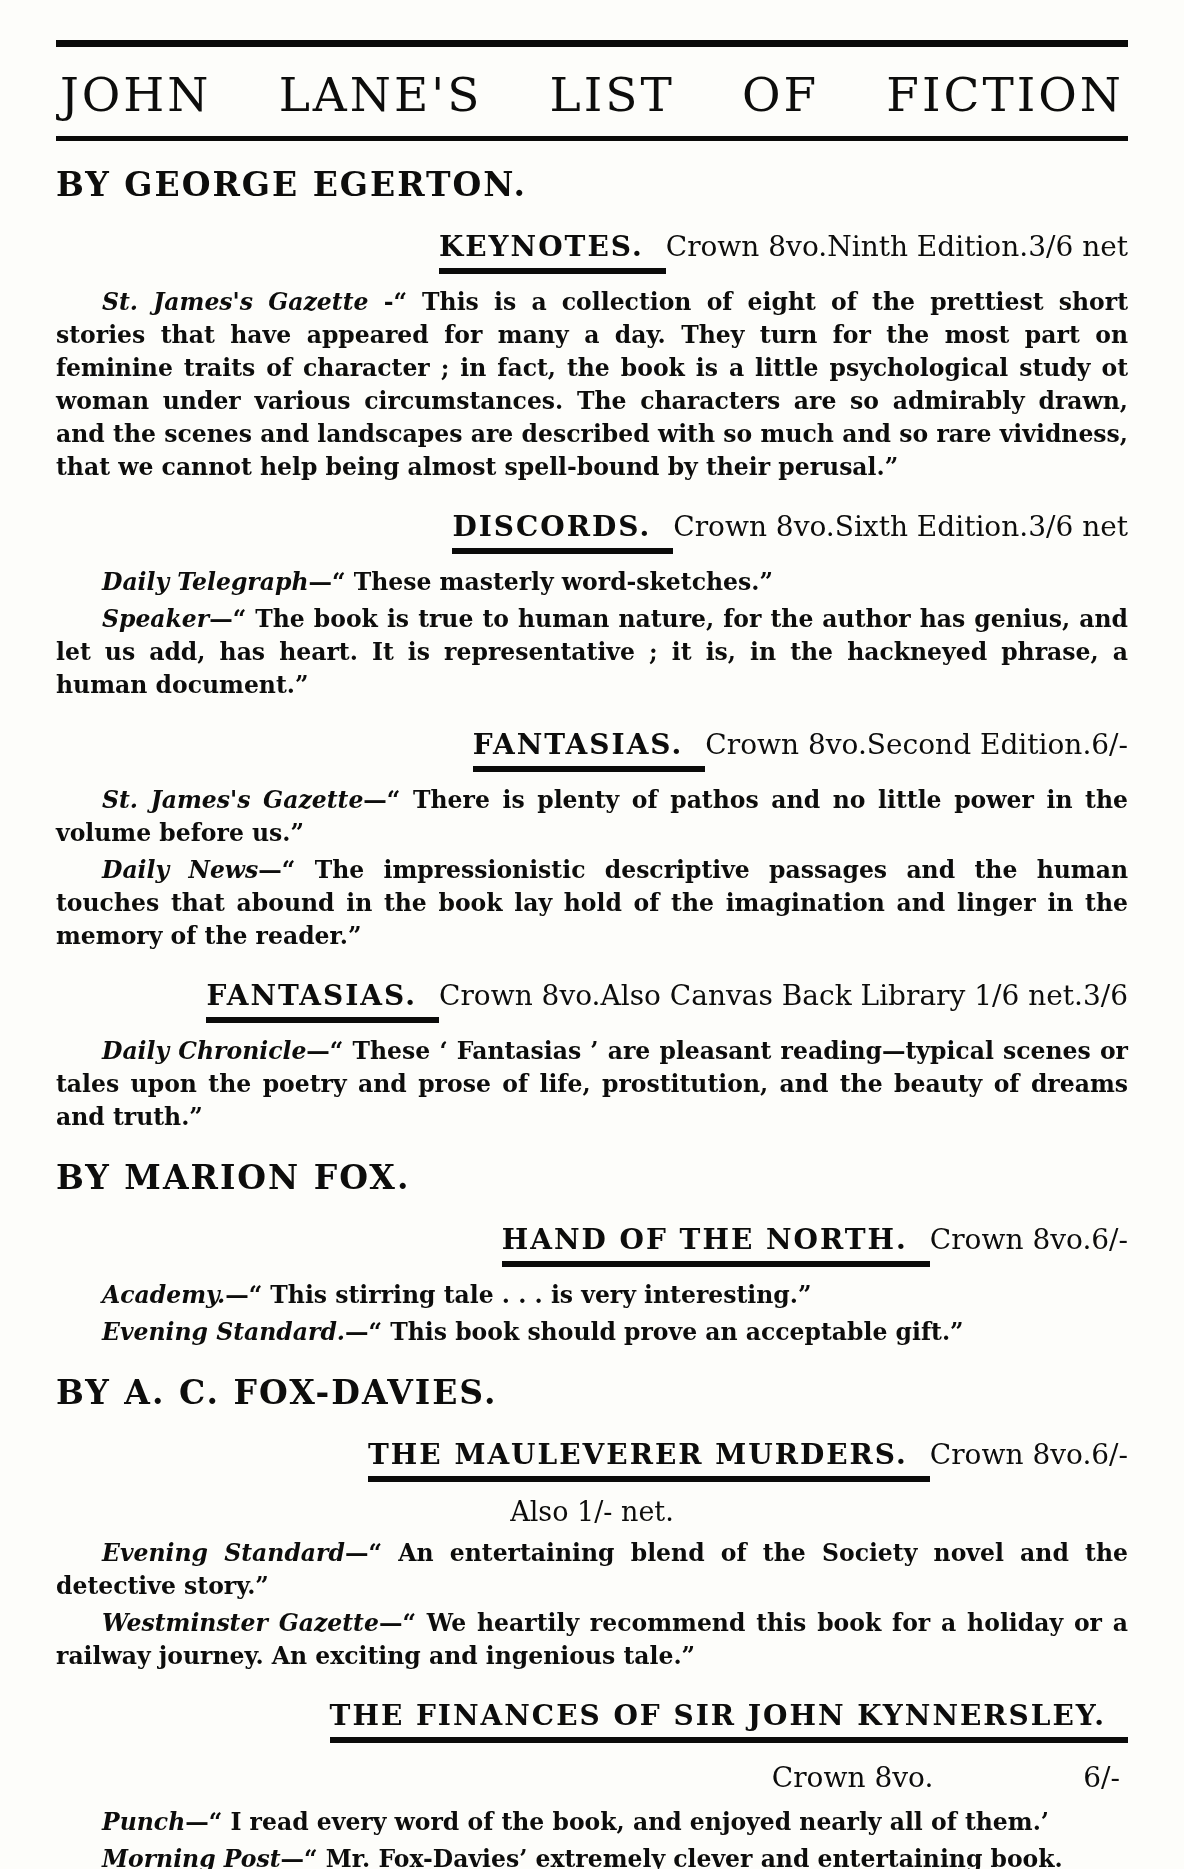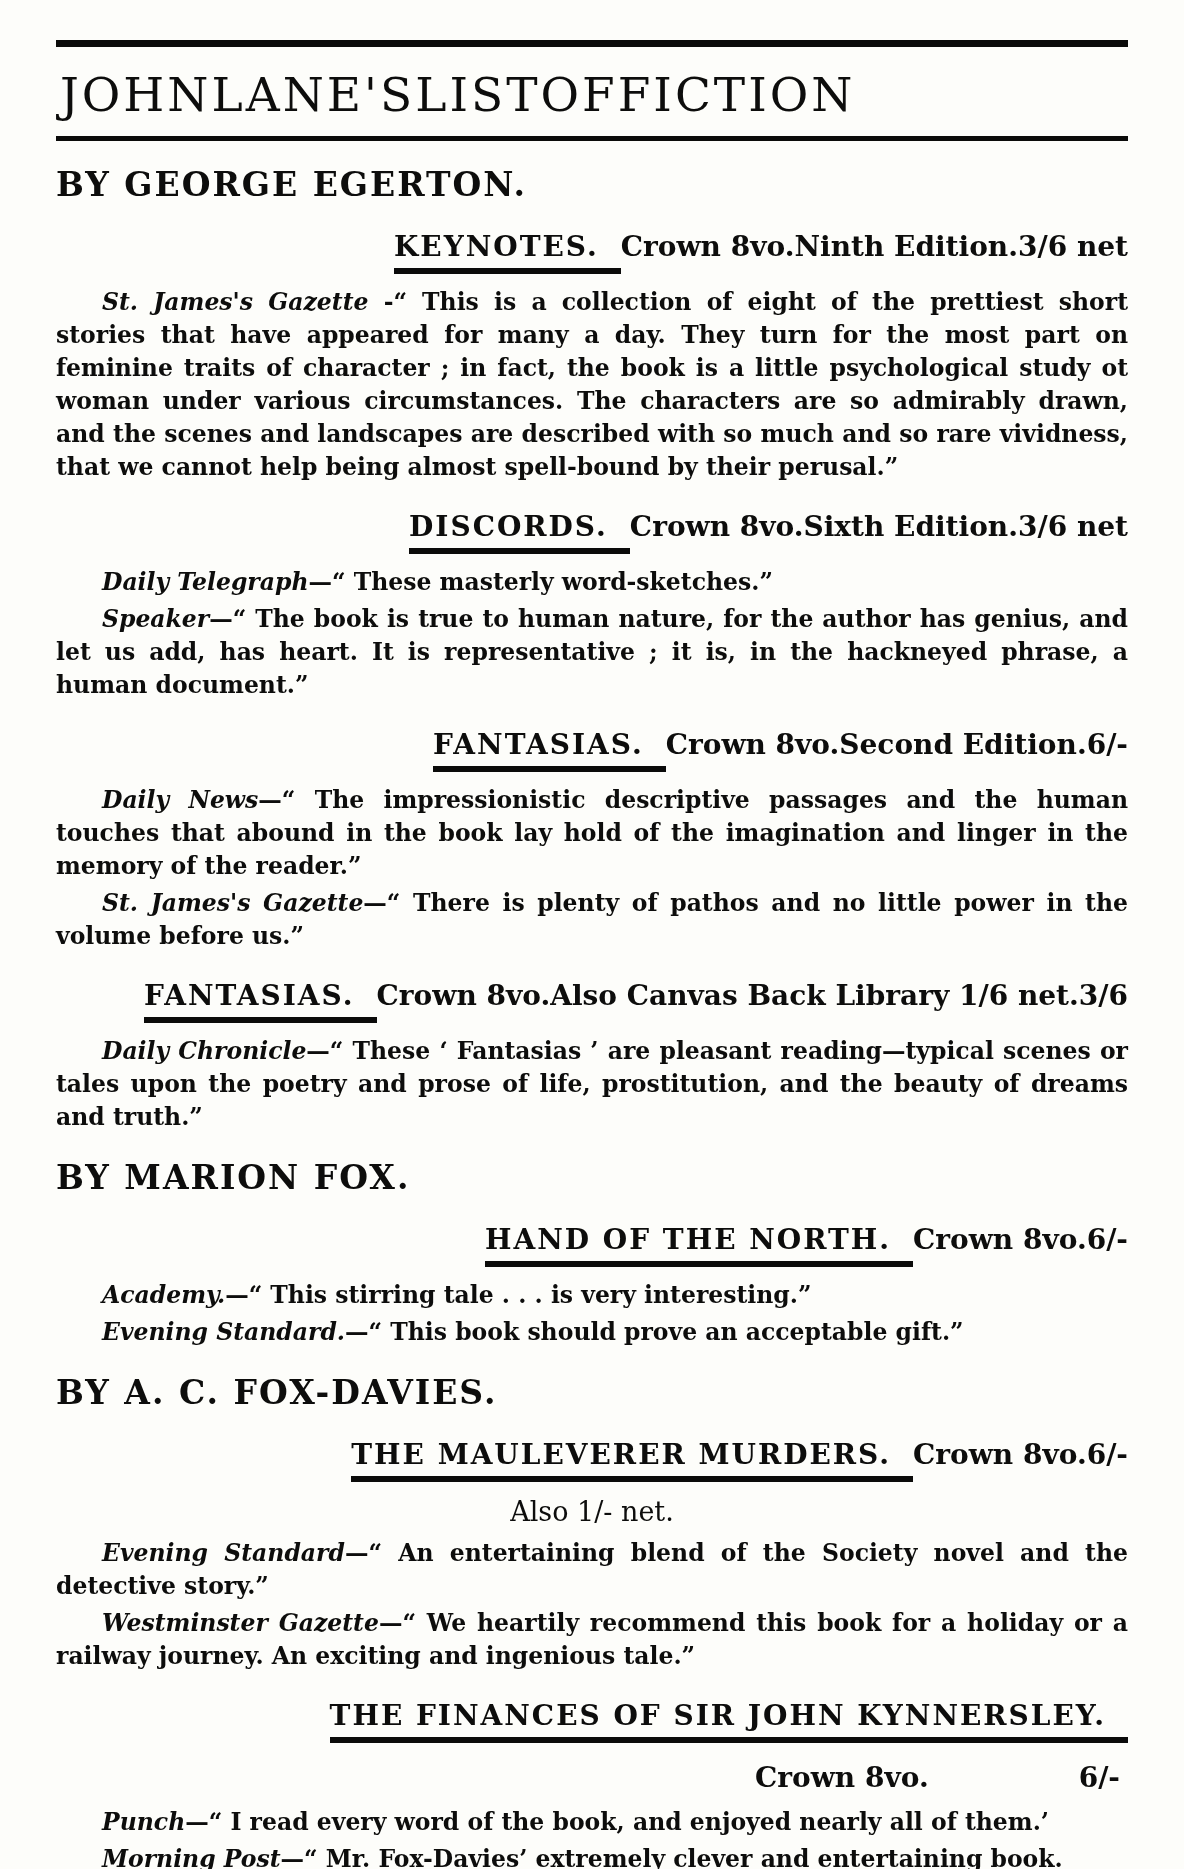--- a/index.html
+++ b/index.html
@@ -6,37 +6,37 @@
   .page{
     width:1184px;min-height:1869px;box-sizing:border-box;
     margin:0 auto;background:#fdfdfa;color:#0d0d0c;
     padding:40px 56px 24px 56px;
     font-family:"DejaVu Serif","Liberation Serif",serif;
     position:relative;overflow:hidden;
   }
   .rule-thick{height:7px;background:#0b0b0a;}
   .rule-med{height:5px;background:#0b0b0a;}
   .masthead{
-    display:flex;align-items:baseline;
+    display:flex;justify-content:space-between;align-items:baseline;
     font-size:47px;letter-spacing:3px;margin:20px 4px 14px 4px;
     white-space:nowrap;
   }
   .author-heading{
     text-align:left;font-weight:bold;font-size:33px;letter-spacing:2px;
     margin:24px 0 10px 0;
   }
   .book-row{
     display:flex;justify-content:flex-end;align-items:baseline;
     font-weight:bold;font-size:28px;margin:26px 0 12px 0;white-space:nowrap;
   }
   .book-title{
     letter-spacing:2px;border-bottom:6px solid #0b0b0a;
     padding:0 22px 5px 0;display:inline-block;
   }
-  .book-info{font-weight:bold;}
+  .book-info{font-weight:normal;}
   .subrow{
     display:flex;justify-content:flex-end;gap:150px;
     font-weight:bold;font-size:28px;margin:18px 8px 12px 0;
   }
   .note-center{text-align:center;font-weight:normal;font-size:27px;margin:14px 0 10px 0;}
   .quote{
     font-size:23.5px;line-height:33px;font-weight:bold;
     text-align:justify;text-indent:46px;margin:0 0 4px 0;
   }
   .quote .src{font-style:italic;}
@@ -78,22 +78,22 @@
     </div>
     <p class="quote"><span class="src">Daily Telegraph</span><span>—“ These masterly word-sketches.”</span></p>
     <p class="quote"><span class="src">Speaker</span><span>—“ The book is true to human nature, for the author has genius, and let us add, has heart.   It is representative ;  it is,  in the hackneyed phrase, a human document.”</span></p>
 
     <div class="book-row">
       <span class="book-title">FANTASIAS.</span>
       <span class="book-info">Crown 8vo.</span>
       <span class="book-info">Second Edition.</span>
       <span class="book-info">6/-</span>
     </div>
+    <p class="quote"><span class="src">St. James's Gazette</span><span>—“ There is plenty of pathos and no little power in the volume before us.”</span></p>
     <p class="quote"><span class="src">Daily News</span><span>—“ The impressionistic descriptive passages and the human touches that abound in the book lay hold of the imagination and linger in the memory of the reader.”</span></p>
-    <p class="quote"><span class="src">St. James's Gazette</span><span>—“ There is plenty of pathos and no little power in the volume before us.”</span></p>
 
     <div class="book-row">
       <span class="book-title">FANTASIAS.</span>
       <span class="book-info">Crown 8vo.</span>
       <span class="book-info">Also Canvas Back Library 1/6 net.</span>
       <span class="book-info">3/6</span>
     </div>
     <p class="quote"><span class="src">Daily Chronicle</span><span>—“ These ‘ Fantasias ’ are pleasant reading—typical scenes or tales upon the poetry and prose of life, prostitution, and the beauty of dreams and truth.”</span></p>
   </div>
 

